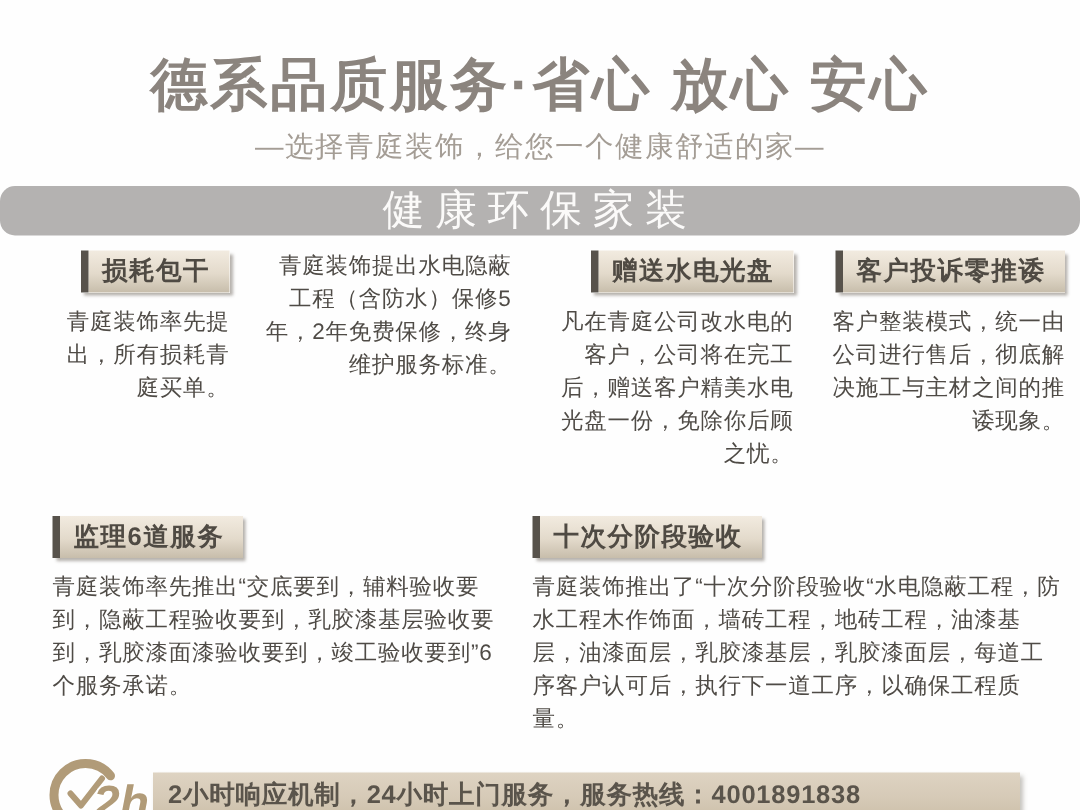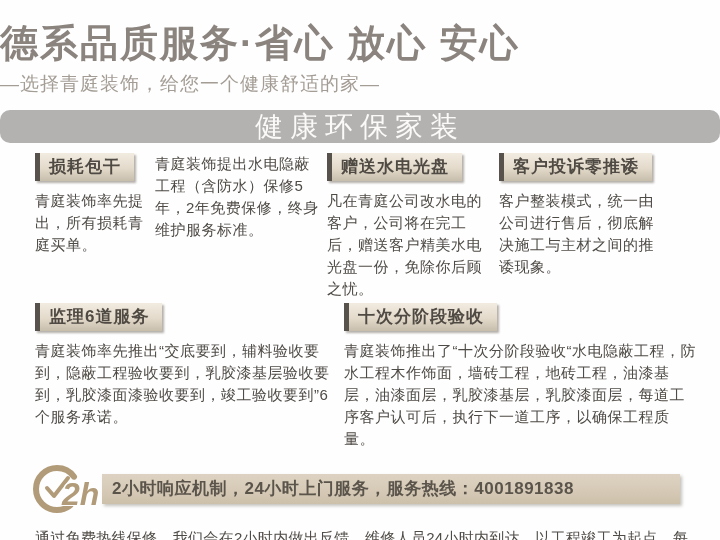--- a/index.html
+++ b/index.html
@@ -6,21 +6,21 @@
   html,body { background:#fff; }
   body {
     width:720px; height:540px;
     font-family:"Liberation Sans","DejaVu Sans",sans-serif;
     position:relative; overflow:hidden;
     color:#4f4b46;
   }
   .page { width:720px; height:540px; background:#fefefe; position:relative; }
 
   
-  .hdr { padding-top:22px; }
+  .hdr { padding-top:36px; text-align:center; }
   .hdr-title {
     font-size:38px; font-weight:bold; color:#8b847e;
     letter-spacing:2px; line-height:42px;
   }
   .hdr-sub {
     margin-top:7px; font-size:19px; color:#a49d95; letter-spacing:1px;
   }
 
   
   .ribbon {
@@ -28,22 +28,22 @@
     text-align:center;
     border-radius:10px;
   }
   .ribbon span {
     font-family:"Liberation Serif","DejaVu Serif",serif;
     color:#fbfaf9; font-size:28px; line-height:33px; letter-spacing:7px;
   }
 
   
   .row { display:grid; margin-left:35px; margin-right:12px; }
-  .row1 { margin-top:10px; grid-template-columns:118px 170px 170px 163px; column-gap:2px; }
-  .row2 { margin-top:3px; grid-template-columns:297px 352px; column-gap:12px; }
+  .row1 { margin-top:10px; grid-template-columns:118px 170px 170px 163px; column-gap:18px;text-align:right; }
+  .row2 { margin-top:30px; grid-template-columns:297px 352px; column-gap:23px; }
 
   .tag {
     display:inline-block;
     background:linear-gradient(180deg,#f2ebe0 0%,#e3dacb 55%,#c7bdab 100%);
     border-left:5px solid #57524b;
     box-shadow:2px 2px 2px rgba(90,82,70,.45);
     padding:2px 13px 3px 9px;
     font-size:17px; font-weight:bold; color:#4f4a43; letter-spacing:1px;
     margin-bottom:9px;
   }

